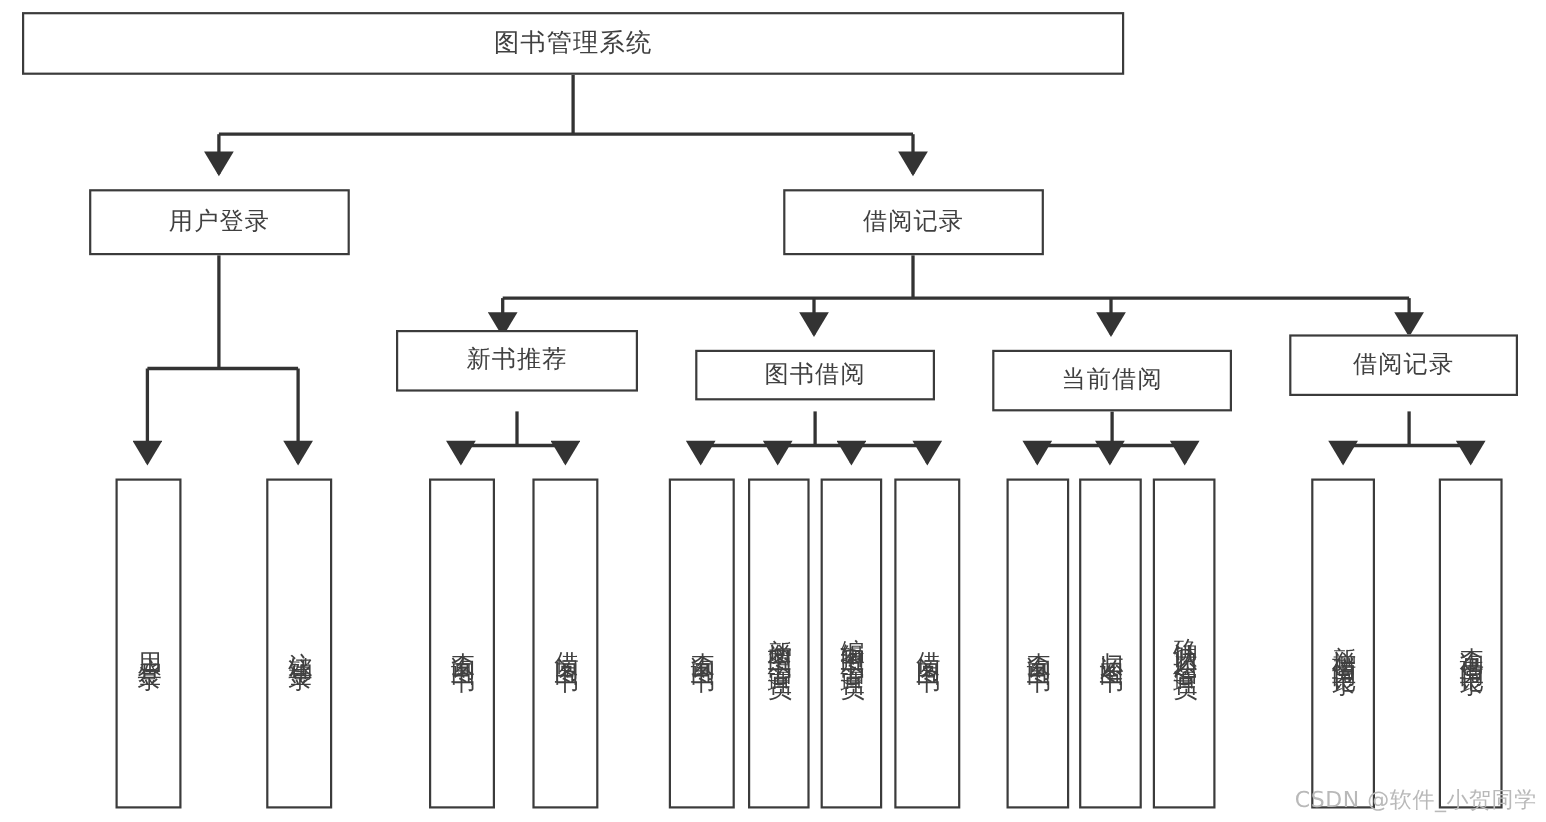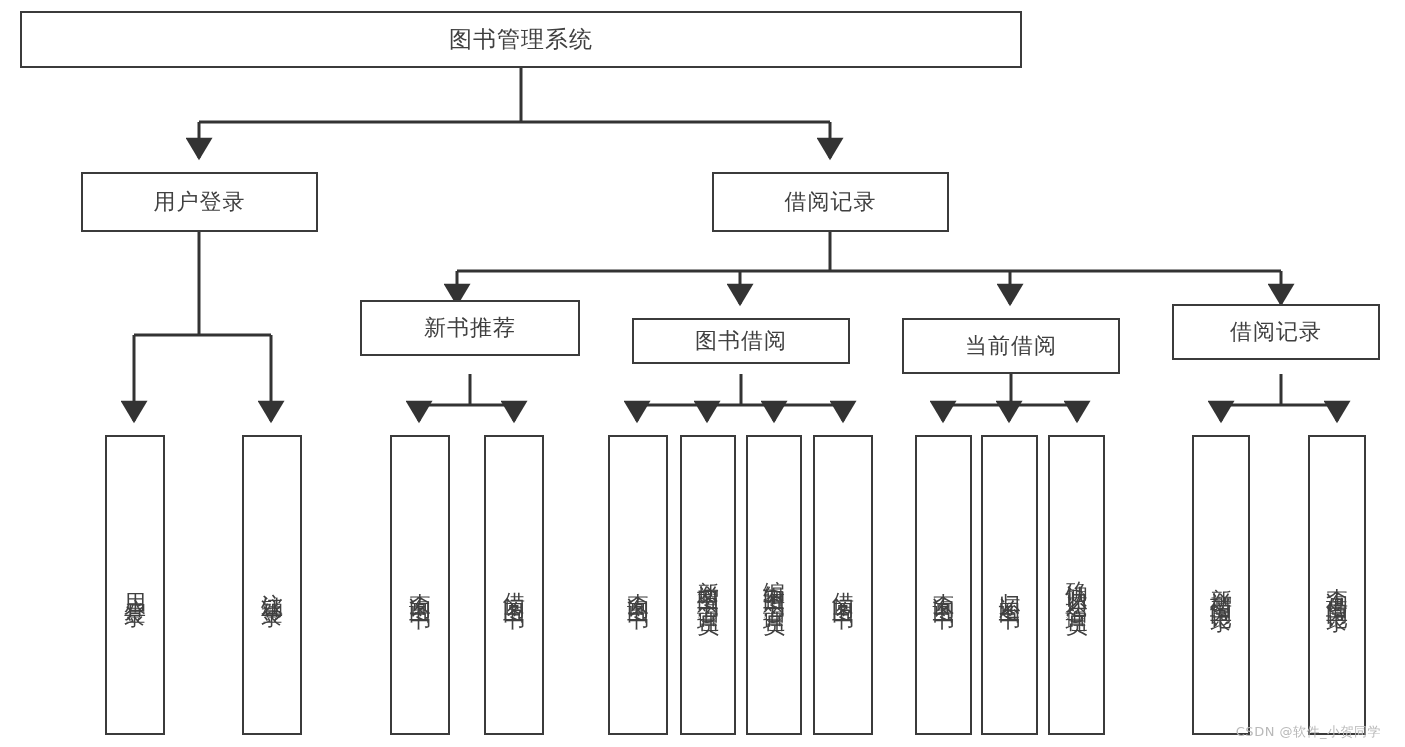--- a/index.html
+++ b/index.html
@@ -47,23 +47,23 @@
     line-height: 1.0;
     padding-top: 4px;
     padding-bottom: 4px;
   }
   .node.root {
     font-size: 23px;
     letter-spacing: 1px;
   }
   .watermark {
     position: absolute;
-    right: 24px;
+    right: 8px;
     bottom: 6px;
-    font-size: 13px;
+    font-size: 20px;
     color: #b9b9b9;
     white-space: nowrap;
     letter-spacing: 0.5px;
   }
 </style>
 </head>
 <body>
 
 <div id="canvas">
 

